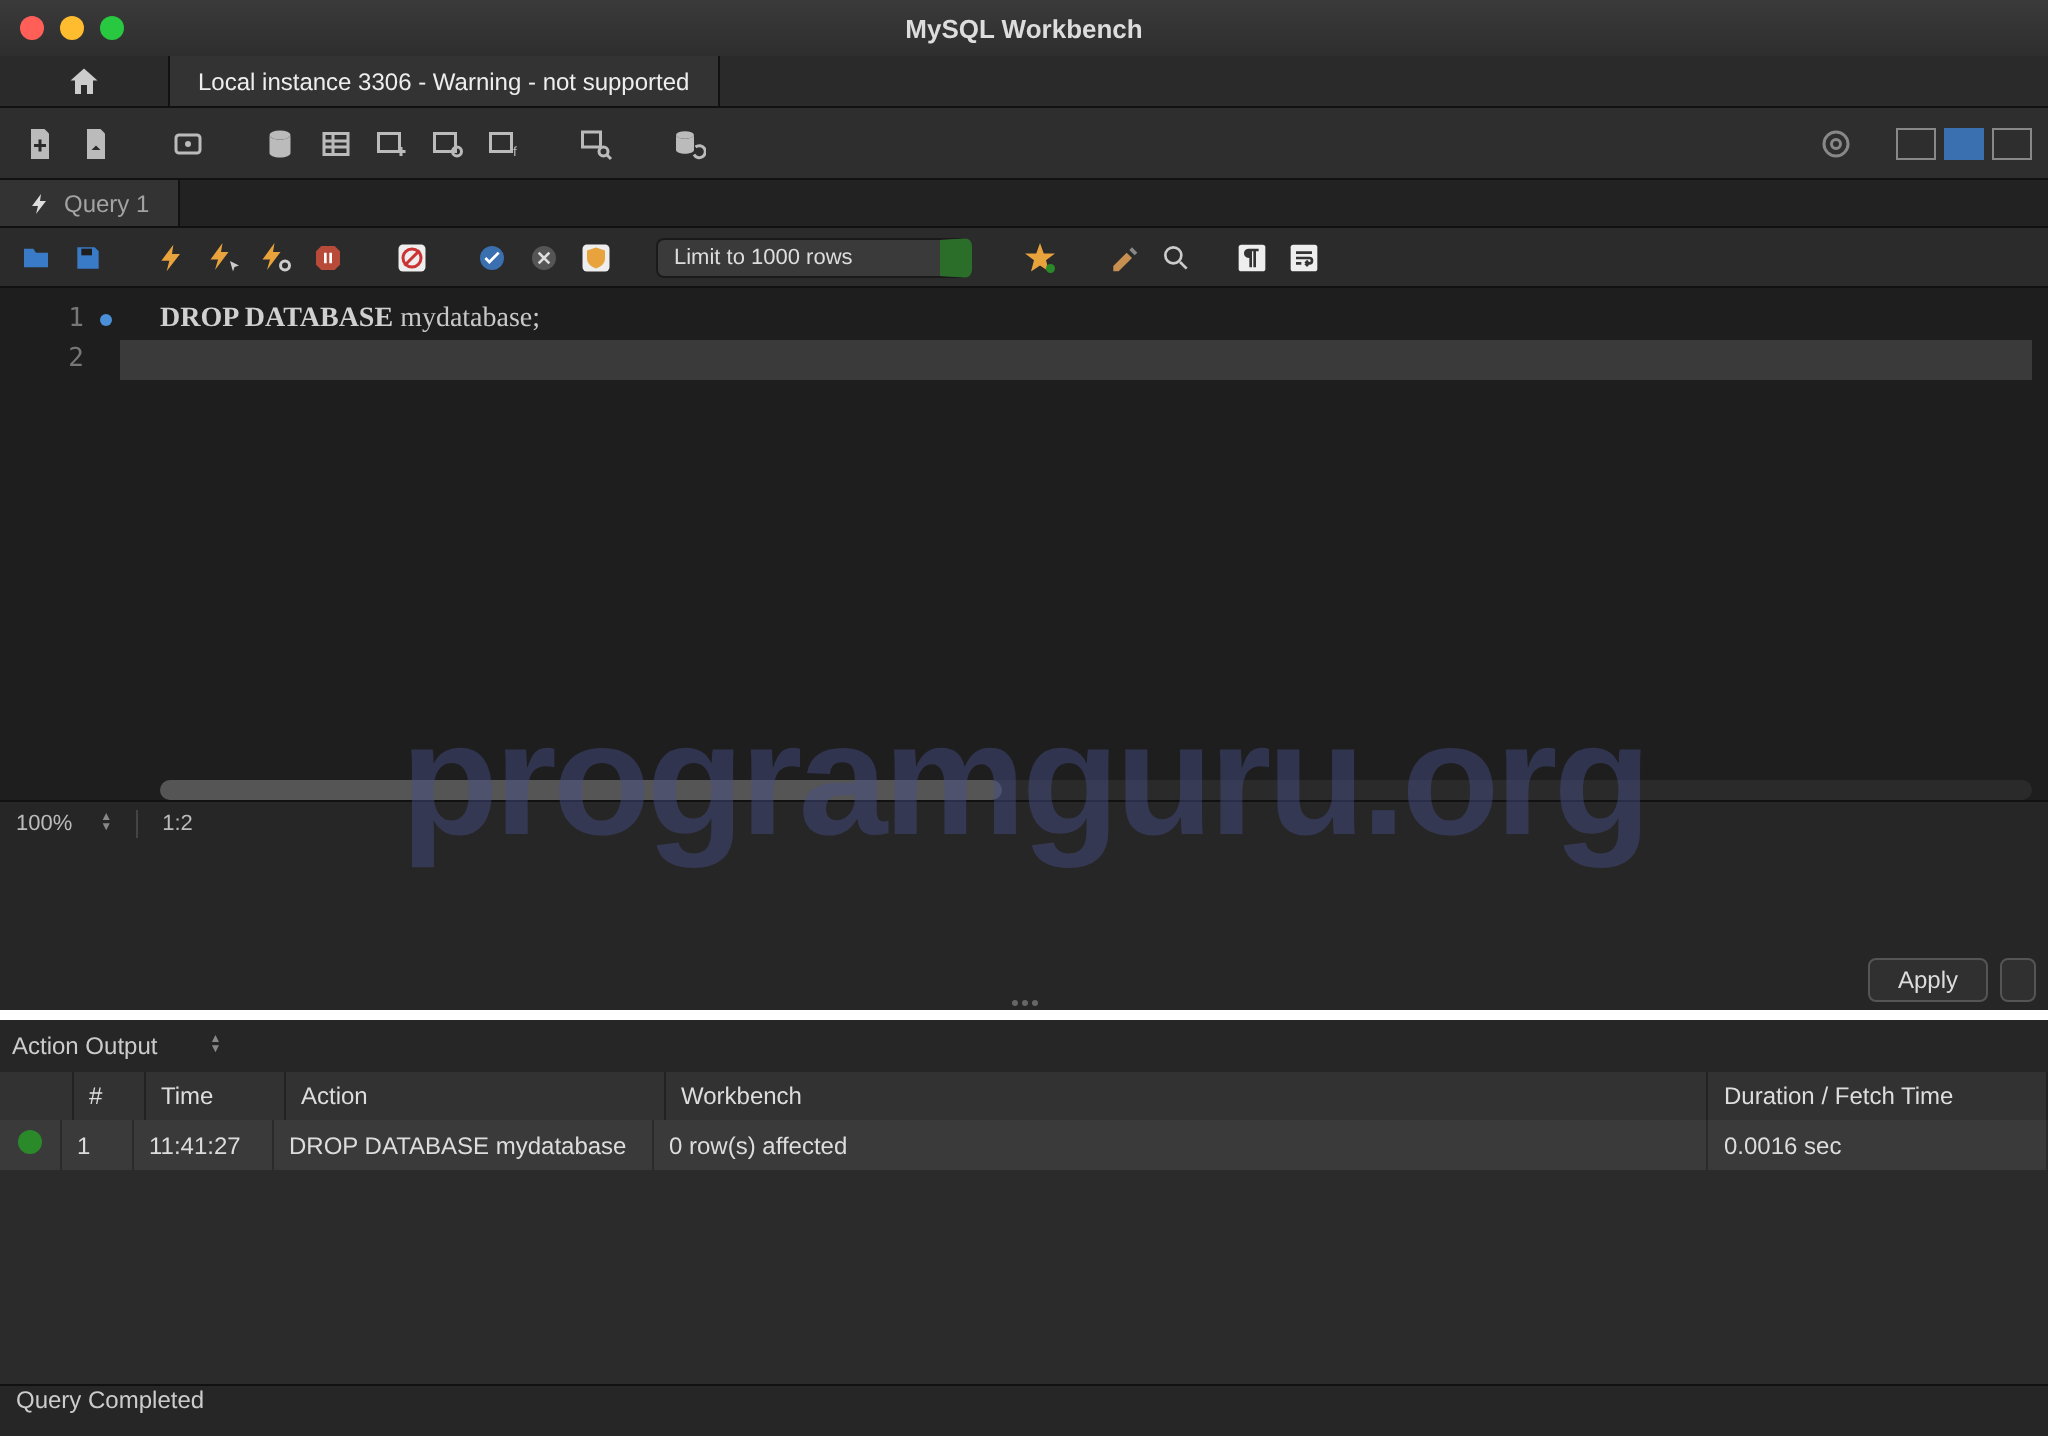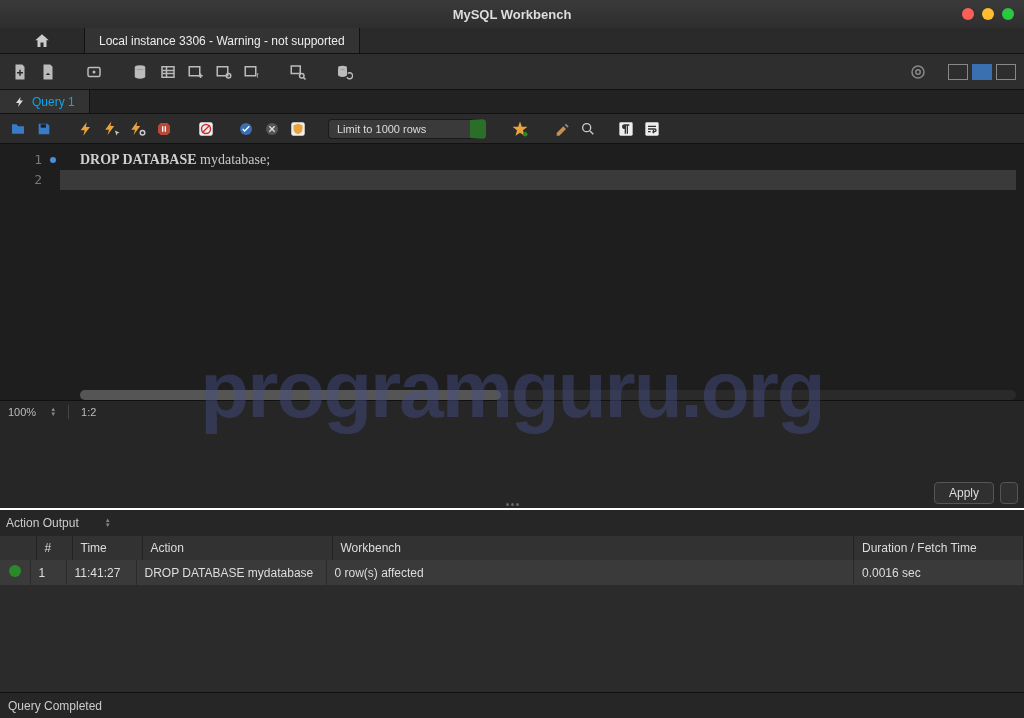--- a/index.html
+++ b/index.html
@@ -11,21 +11,20 @@
     color: #ccc;
     overflow: hidden;
     position: relative;
   }
   .titlebar {
     height: 28px;
     background: linear-gradient(#3a3a3a, #2e2e2e);
     display: flex; align-items: center;
     padding: 0 10px;
     position: relative;
-    justify-content: flex-end;
   }
   .traffic-lights { display: flex; gap: 8px; }
   .tl { width: 12px; height: 12px; border-radius: 50%; }
   .tl.close { background: #ff5f57; }
   .tl.min { background: #febc2e; }
   .tl.max { background: #28c840; }
   .titlebar-title {
     position: absolute; left: 0; right: 0; text-align: center;
     font-weight: 600; color: #ddd; font-size: 13px;
     pointer-events: none;
@@ -65,21 +64,21 @@
   .panel-toggle.active { background: #3a6fb0; border-color:#3a6fb0;}
   .query-tabbar {
     height: 24px;
     background: #222;
     display: flex;
     border-bottom: 1px solid #111;
   }
   .query-tab {
     background: #333;
     padding: 0 14px; display: flex; align-items: center; gap: 6px;
-    font-size: 12px; color: #0ea5e9;
+    font-size: 12px; color: #a3a3a3;
     border-right: 1px solid #111;
   }
   .q-toolbar {
     height: 30px;
     background: #2b2b2b;
     display: flex; align-items: center;
     padding: 0 8px; gap: 6px;
     border-bottom: 1px solid #111;
   }
   .q-ico { width: 20px; height: 20px; display:flex; align-items:center; justify-content:center;}
@@ -143,21 +142,21 @@
   .editor-status {
     height: 22px;
     background: #262626;
     display: flex; align-items: center;
     padding: 0 8px; gap: 12px;
     font-size: 11px; color: #bbb;
     border-top: 1px solid #111;
   }
   .stepper{ display:inline-flex; flex-direction:column; margin-left:2px;}
   .stepper span{ font-size:6px; line-height:5px; color:#888;}
-  .mid-gap { height: 88px; background: #262626; border-bottom:2px solid #ffffff; position:relative;}
+  .mid-gap { height: 88px; background: #262626; border-bottom:5px solid #ffffff; position:relative;}
   .apply-bar{
     position:absolute; bottom:4px; right:6px; display:flex; gap:6px;
   }
   .apply-btn{
     border:1px solid #555; background:#303030; color:#ddd;
     padding:3px 14px; border-radius:4px; font-size:12px;
   }
   .apply-btn.ghost{ width:18px; padding:3px 0;}
   .grip{
     position:absolute; bottom:1px; left:50%; transform:translateX(-50%);
@@ -178,21 +177,21 @@
   .out-table th.idx{ width:36px; color:#323232;}
   .out-table td{
     padding:5px 8px; background:#3a3a3a; color:#ddd;
     border-right:1px solid #2a2a2a;
   }
   .status-icon{ width:12px; height:12px; border-radius:50%; background:#2a8a2a; display:inline-block;}
   .out-rows{ height:70px; overflow:auto;}
   .statusbar{
     position:absolute; bottom:0; left:0; right:0;
     height:26px; background:#262626; border-top:1px solid #111;
-    display:flex; align-items:center; padding:0 8px;
+    display:flex; align-items:flex-start; padding:0 8px;
     font-size:12px; color:#ccc;
   }
   .watermark{
     position:absolute; left:50%; top:390px; transform:translate(-50%,-50%);
     font-size:80px; font-weight:700; color:rgba(70,80,140,0.45);
     letter-spacing:-2px; pointer-events:none; user-select:none;
     font-family: Arial, sans-serif;
     white-space:nowrap;
   }
   svg{ display:block;}

